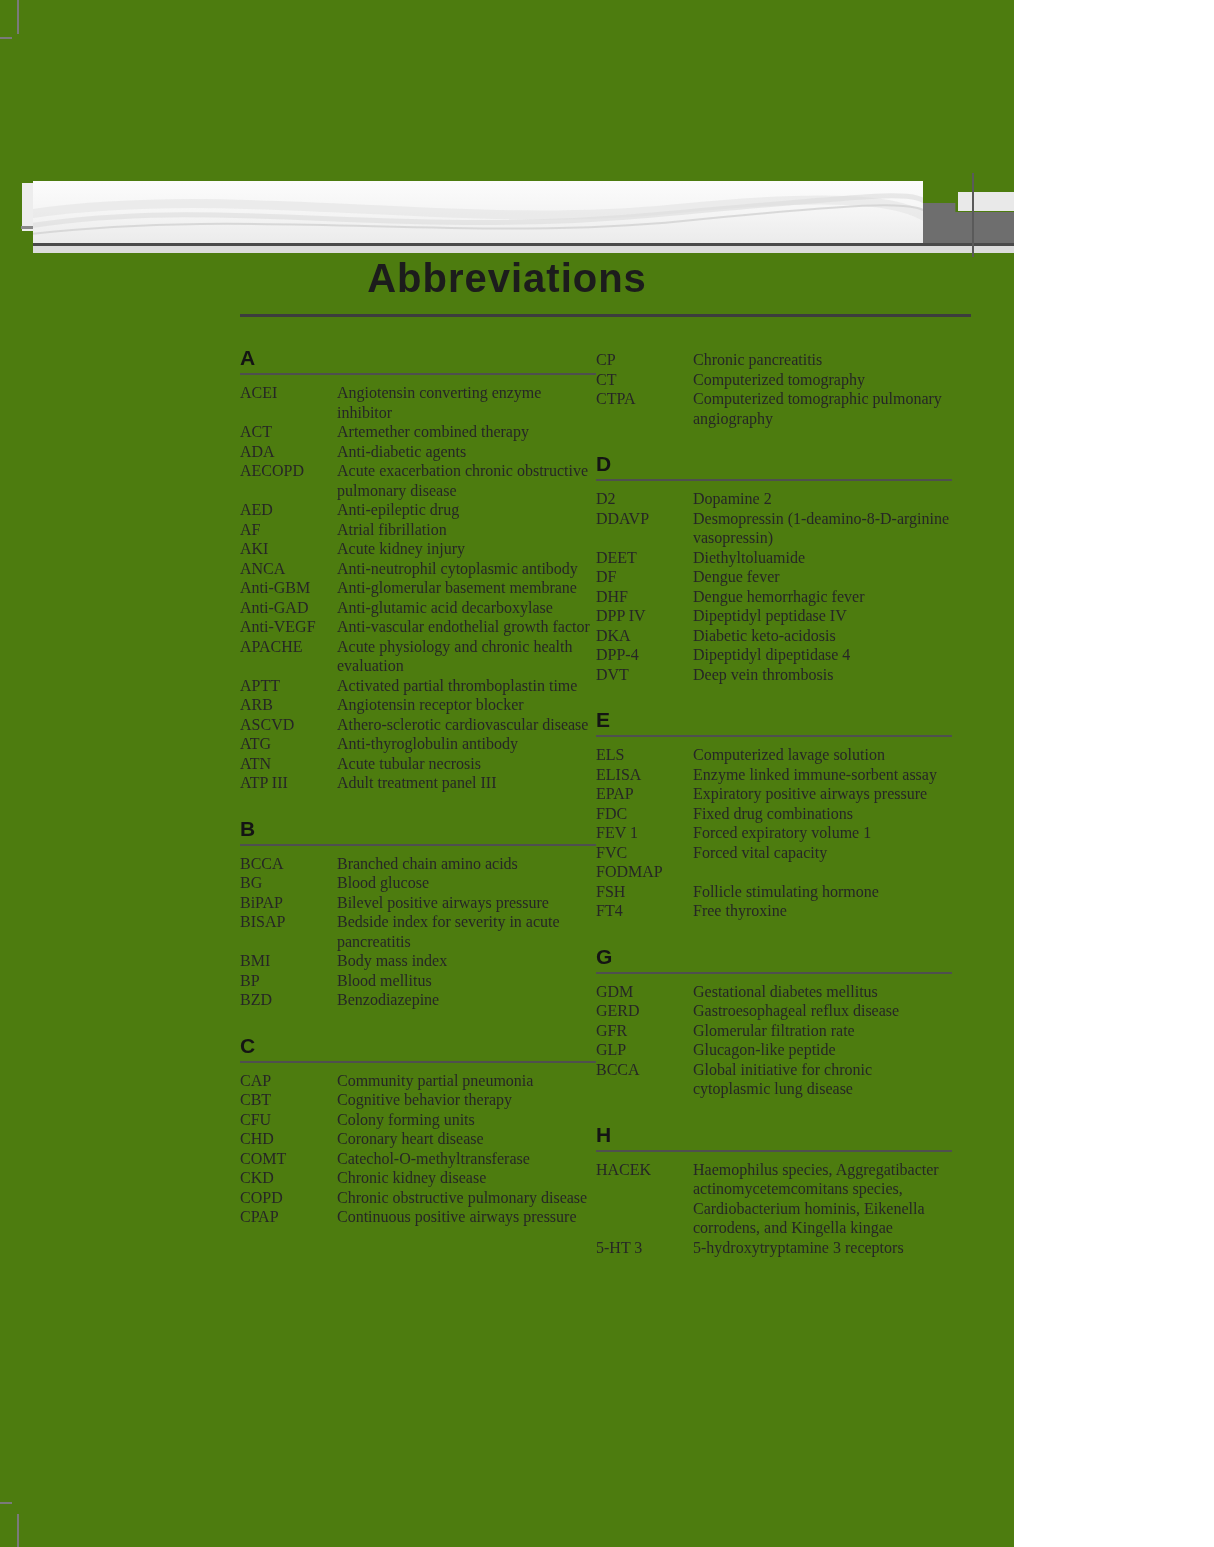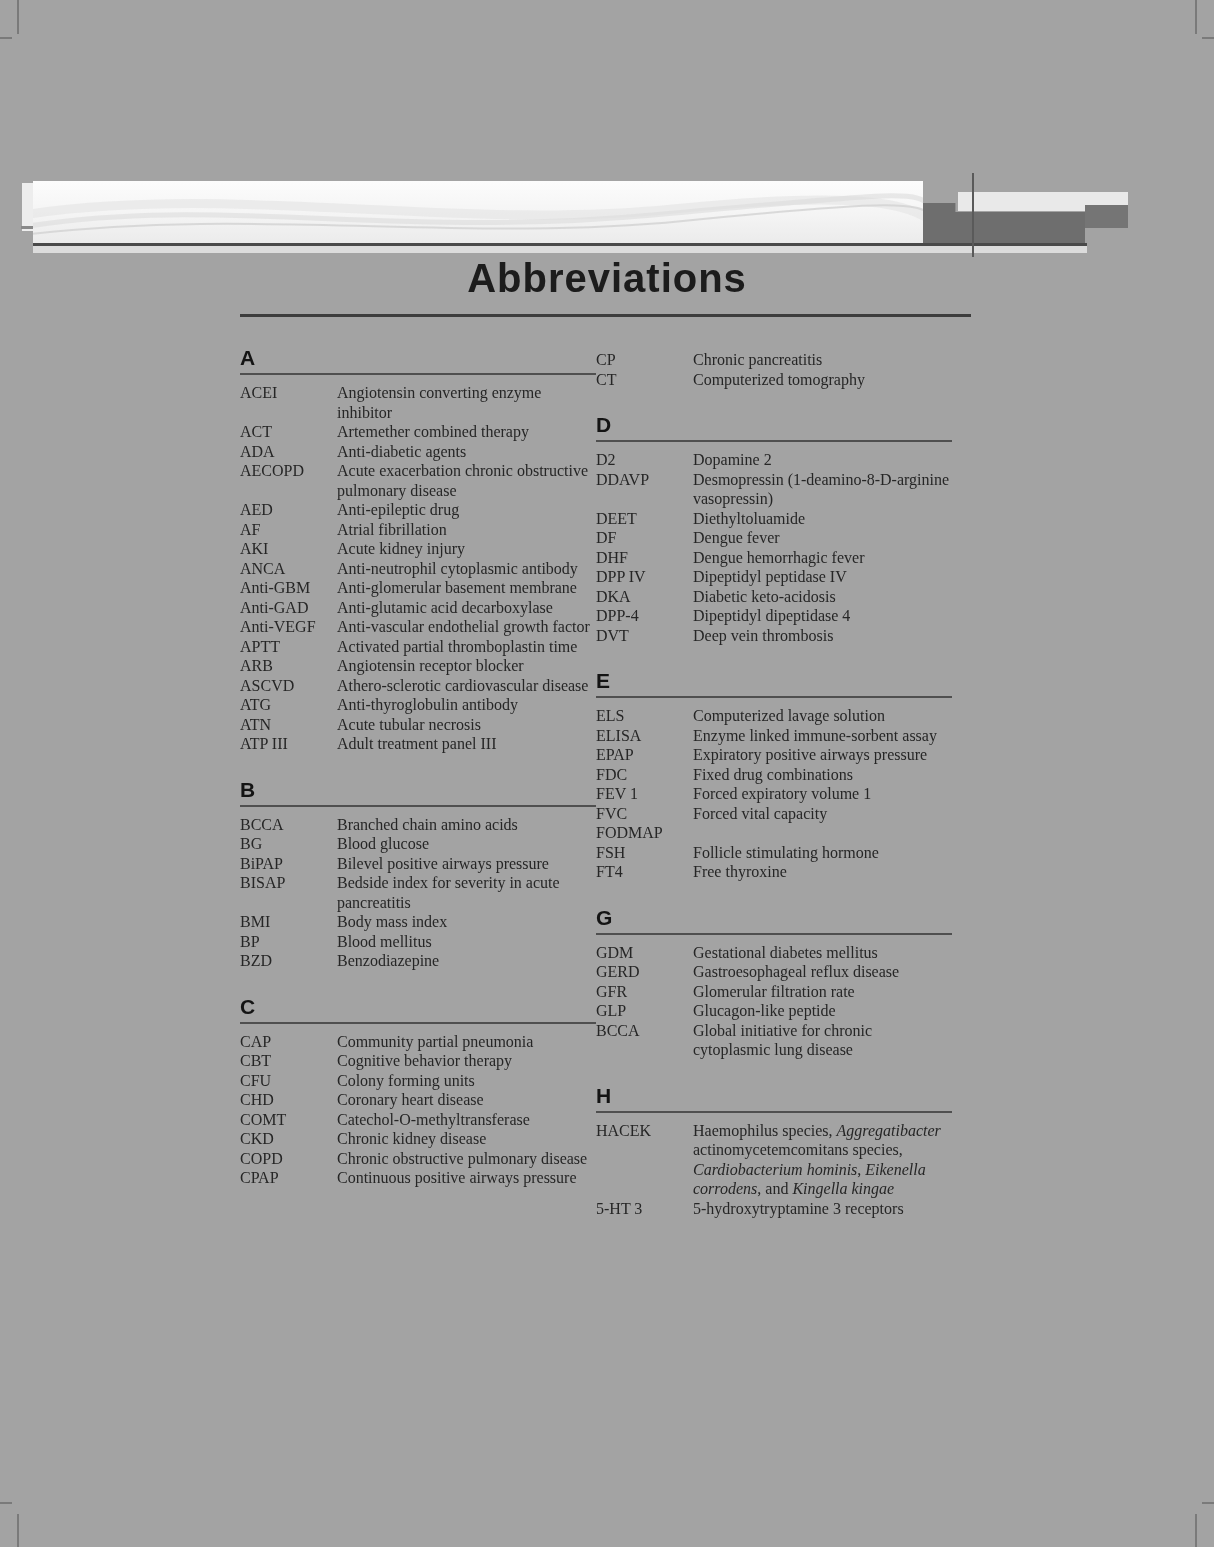--- a/index.html
+++ b/index.html
@@ -1,16 +1,16 @@
 <!DOCTYPE html>
 <html><head>
 <meta charset="utf-8">
 <style>
   html,body{margin:0;padding:0;background:#ffffff;}
-  .page{position:relative;width:1214px;height:1547px;background:#a3a3a3;overflow:hidden;
+  .page{position:relative;width:1014px;height:1547px;background:#4d7c0f;overflow:hidden;
         font-family:"Liberation Serif",serif;color:#262626;}
 
   
   .mark{position:absolute;background:#7a7a7a;}
 
   
   .band{position:absolute;left:33px;top:181px;width:890px;height:62px;
         background:linear-gradient(180deg,#fcfcfc 0%,#f4f4f4 55%,#ebebeb 100%);}
   .band svg{display:block;width:890px;height:62px;}
   .band-left-tab{position:absolute;left:22px;top:183px;width:11px;height:48px;background:#ededed;}
@@ -35,21 +35,21 @@
   .col-right{left:596px;top:350px;}
 
   .abbr-section{margin-top:24px;}
   .abbr-section:first-child{margin-top:0;}
   .section-letter{font-family:"Liberation Sans",sans-serif;font-weight:700;font-size:21px;
         line-height:24px;color:#141414;border-bottom:2px solid #4f4f4f;
         padding-bottom:3px;margin-bottom:8px;}
   .entry{display:flex;align-items:flex-start;}
   .abbr{flex:0 0 97px;white-space:nowrap;}
   .def{flex:1 1 auto;}
-  .it{font-style:italic;}
+  .it{}
 </style>
 </head>
 <body>
 
 <div class="page">
 
   <div class="mark" style="left:17px;top:0;width:2px;height:34px;"></div>
   <div class="mark" style="left:0;top:37px;width:12px;height:2px;"></div>
   <div class="mark" style="left:1195px;top:0;width:2px;height:34px;"></div>
   <div class="mark" style="left:1202px;top:37px;width:12px;height:2px;"></div>
@@ -118,20 +118,24 @@
         </div>
         <div class="entry">
           <div class="abbr">Anti-GAD</div>
           <div class="def">Anti-glutamic acid decarboxylase</div>
         </div>
         <div class="entry">
           <div class="abbr">Anti-VEGF</div>
           <div class="def">Anti-vascular endothelial growth factor</div>
         </div>
         <div class="entry">
+          <div class="abbr">APACHE</div>
+          <div class="def">Acute physiology and chronic health evaluation</div>
+        </div>
+        <div class="entry">
           <div class="abbr">APTT</div>
           <div class="def">Activated partial thromboplastin time</div>
         </div>
         <div class="entry">
           <div class="abbr">ARB</div>
           <div class="def">Angiotensin receptor blocker</div>
         </div>
         <div class="entry">
           <div class="abbr">ASCVD</div>
           <div class="def">Athero-sclerotic cardiovascular disease</div>
@@ -219,20 +223,24 @@
   <div class="col col-right">
       <section class="abbr-section">
         <div class="entry">
           <div class="abbr">CP</div>
           <div class="def">Chronic pancreatitis</div>
         </div>
         <div class="entry">
           <div class="abbr">CT</div>
           <div class="def">Computerized tomography</div>
         </div>
+        <div class="entry">
+          <div class="abbr">CTPA</div>
+          <div class="def">Computerized tomographic pulmonary angiography</div>
+        </div>
       </section>
       <section class="abbr-section">
         <div class="section-letter">D</div>
         <div class="entry">
           <div class="abbr">D2</div>
           <div class="def">Dopamine 2</div>
         </div>
         <div class="entry">
           <div class="abbr">DDAVP</div>
           <div class="def">Desmopressin (1-deamino-8-D-arginine vasopressin)</div>

